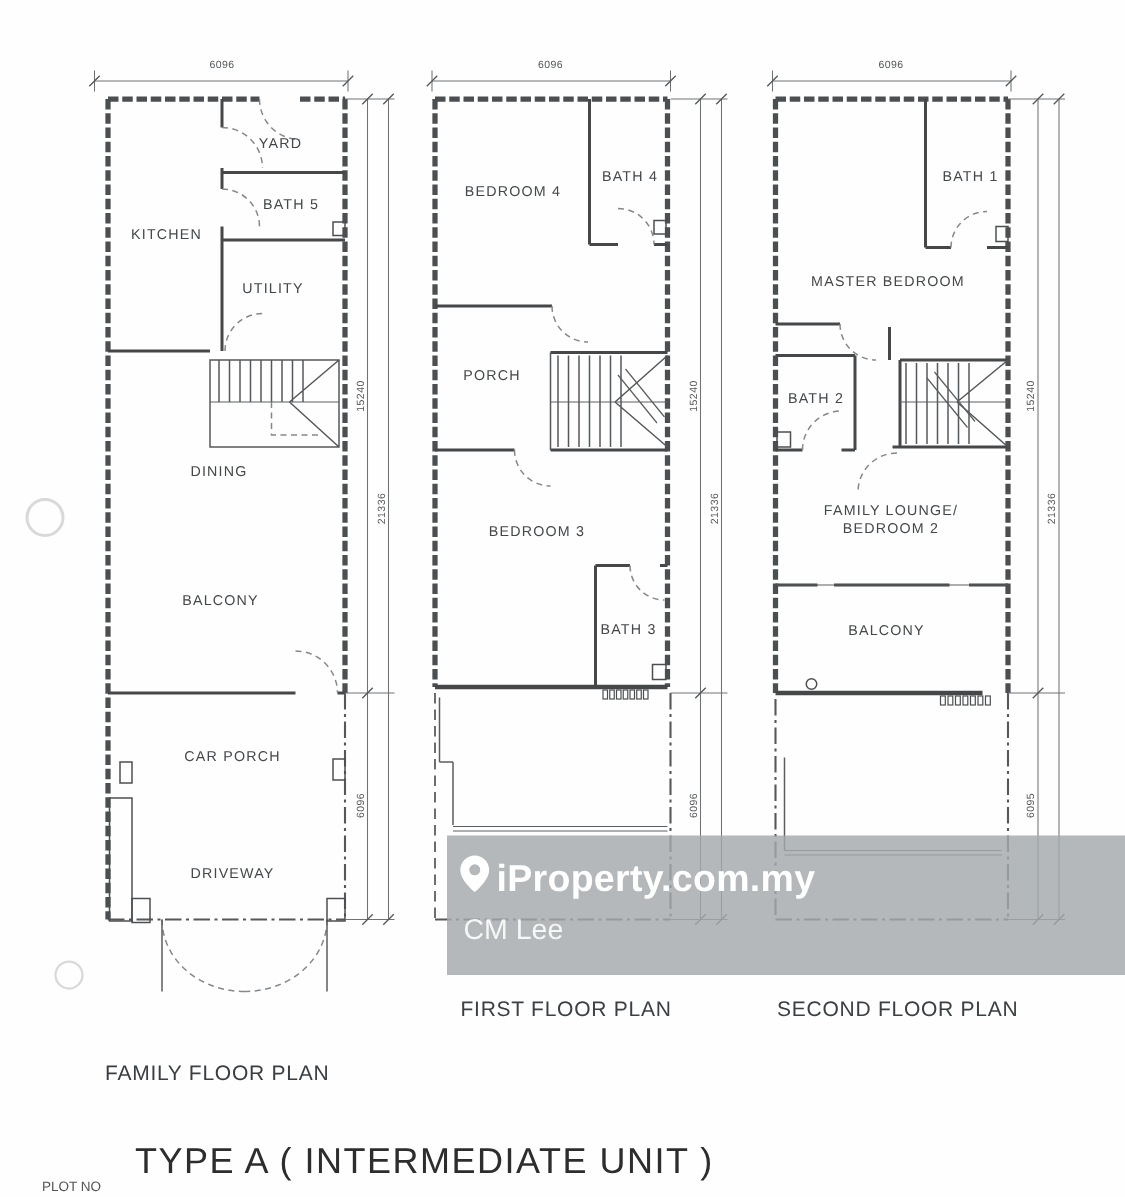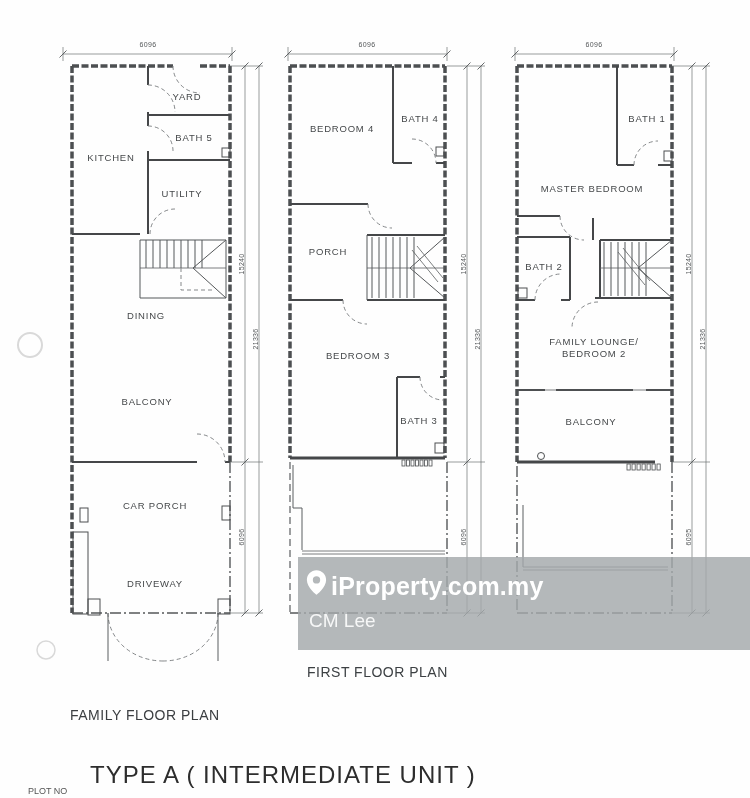--- a/index.html
+++ b/index.html
@@ -219,17 +219,18 @@
   <div class="band"></div>
   <svg class="pin" viewBox="0 0 24 30">
     <path fill="#ffffff" fill-rule="evenodd" d="M12,1 C5.9,1 1,5.9 1,12 c0,8.5 11,17 11,17 s11,-8.5 11,-17 C23,5.9 18.1,1 12,1 Z
          M12,7.8 a4.2,4.2 0 1 1 0,8.4 a4.2,4.2 0 1 1 0,-8.4 Z"></path>
   </svg>
   <span class="brand">iProperty.com.my</span>
   <span class="agent">CM Lee</span>
 
   <span class="plan-title" style="left:70px;top:672px;color:#3b3e41">FAMILY FLOOR PLAN</span>
   <span class="plan-title" style="left:307px;top:629px">FIRST FLOOR PLAN</span>
+  <span class="plan-title" style="left:518px;top:629px">SECOND FLOOR PLAN</span>
 
   <span class="main-title">TYPE A ( INTERMEDIATE UNIT )</span>
   <span class="plot-no">PLOT NO</span>
 
 </div>
 
 </body></html>

